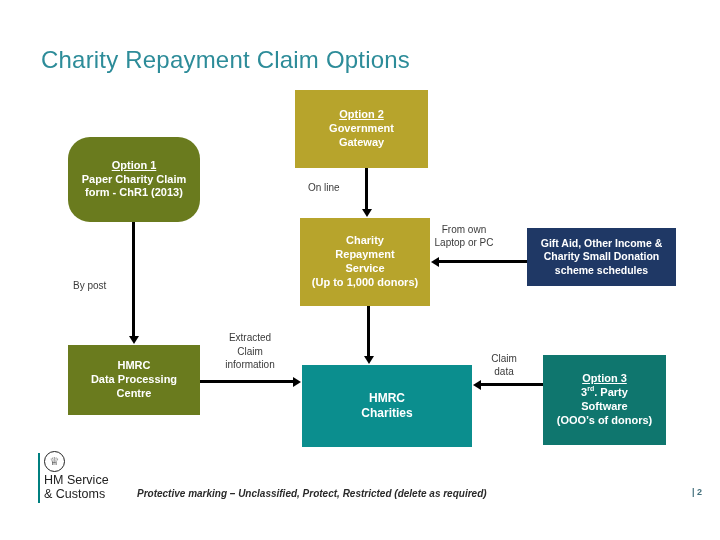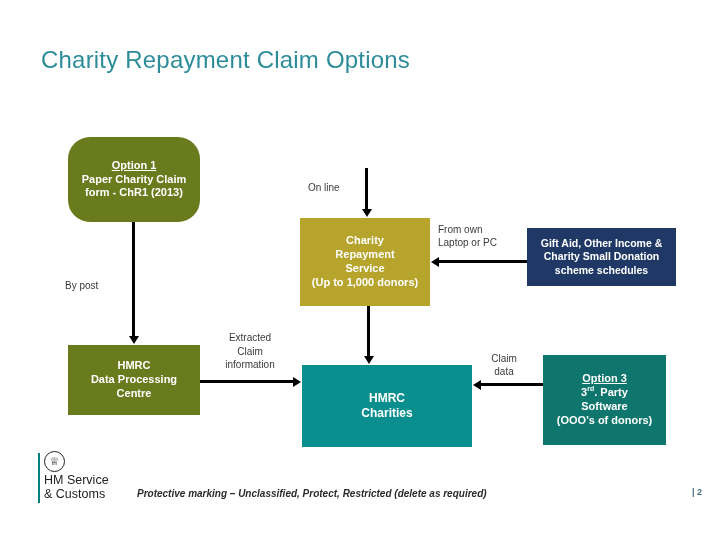--- a/index.html
+++ b/index.html
@@ -21,22 +21,22 @@
   .box-option1{left:68px;top:137px;width:132px;height:85px;background:#6a7b1e;font-size:11px;border-radius:22px;}
   .box-crs{left:300px;top:218px;width:130px;height:88px;background:#b7a42c;font-size:11px;}
   .box-giftaid{left:527px;top:228px;width:149px;height:58px;background:#1f3865;font-size:10.5px;}
   .box-dpc{left:68px;top:345px;width:132px;height:70px;background:#6a7b1e;font-size:11px;}
   .box-charities{left:302px;top:365px;width:170px;height:82px;background:#0b8e8e;font-size:12px;}
   .box-option3{left:543px;top:355px;width:123px;height:90px;background:#0f766e;font-size:11px;}
   .box-option3 sup{font-size:7px;line-height:0;}
   
   .lbl{position:absolute;color:#3a3a3a;font-size:10px;line-height:13px;}
   .lbl-online{left:308px;top:181px;}
-  .lbl-from-own{left:438px;top:223px;width:84px;}
-  .lbl-by-post{left:58px;top:279px;padding-left:7px;}
+  .lbl-from-own{left:422px;top:223px;width:84px;text-align:center;}
+  .lbl-by-post{left:66px;top:279px;padding-left:7px;}
   .lbl-extracted{left:212px;top:331px;width:76px;text-align:center;line-height:13.5px;}
   .lbl-claim-data{left:482px;top:352px;width:44px;text-align:center;}
   
   .aline{position:absolute;background:#000;}
   .ahead{position:absolute;width:0;height:0;}
   .ah-down{border-left:5px solid transparent;border-right:5px solid transparent;border-top:8px solid #000;}
   .ah-left{border-top:5px solid transparent;border-bottom:5px solid transparent;border-right:8px solid #000;}
   .ah-right{border-top:5px solid transparent;border-bottom:5px solid transparent;border-left:8px solid #000;}
   
   .logo-bar{position:absolute;left:38px;top:453px;width:2px;height:50px;background:#007f7f;}
@@ -49,20 +49,25 @@
   .footer-text{position:absolute;left:137px;top:488px;font-size:10px;font-style:italic;font-weight:bold;color:#2a2a2a;}
   .page-num{position:absolute;left:692px;top:487px;font-size:9px;font-weight:bold;color:#43707c;}
 </style>
 </head>
 <body>
 
 <div class="slide">
 
   <h1 class="title">Charity Repayment Claim Options</h1>
 
+  <div class="box box-option2">
+    <div class="u">Option 2</div>
+    <div>Government</div>
+    <div>Gateway</div>
+  </div>
 
   <div class="box box-option1">
     <div class="u">Option 1</div>
     <div>Paper Charity Claim</div>
     <div>form - ChR1 (2013)</div>
   </div>
 
   <div class="box box-crs">
     <div>Charity</div>
     <div>Repayment</div>

